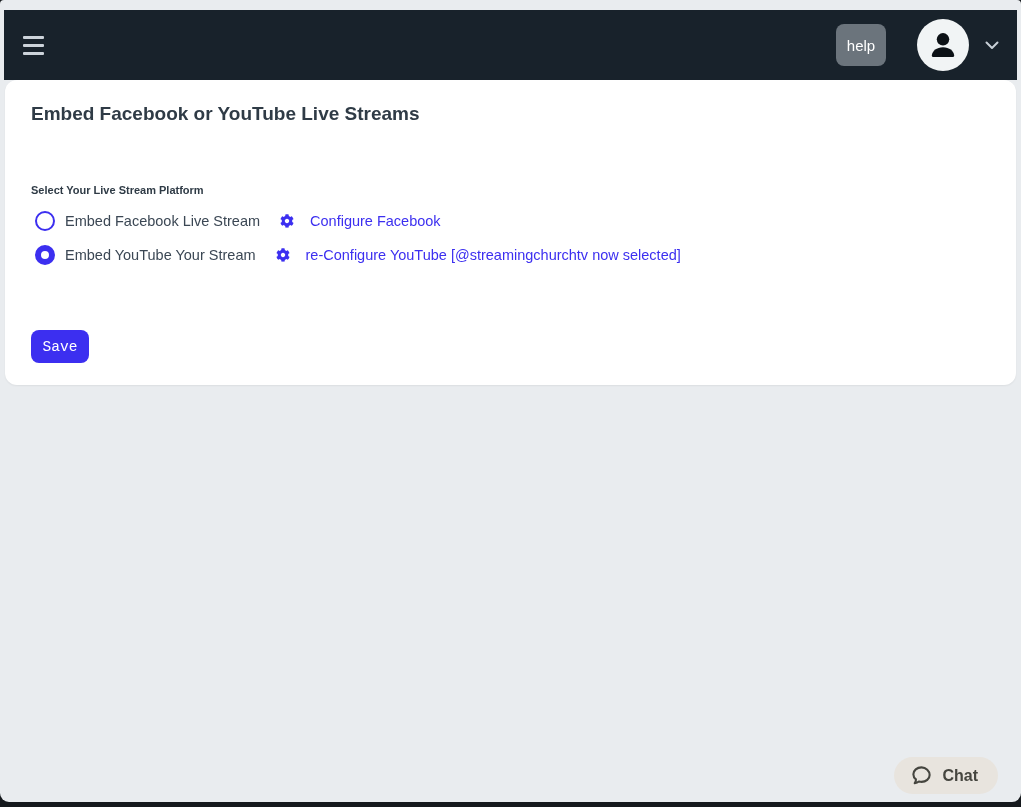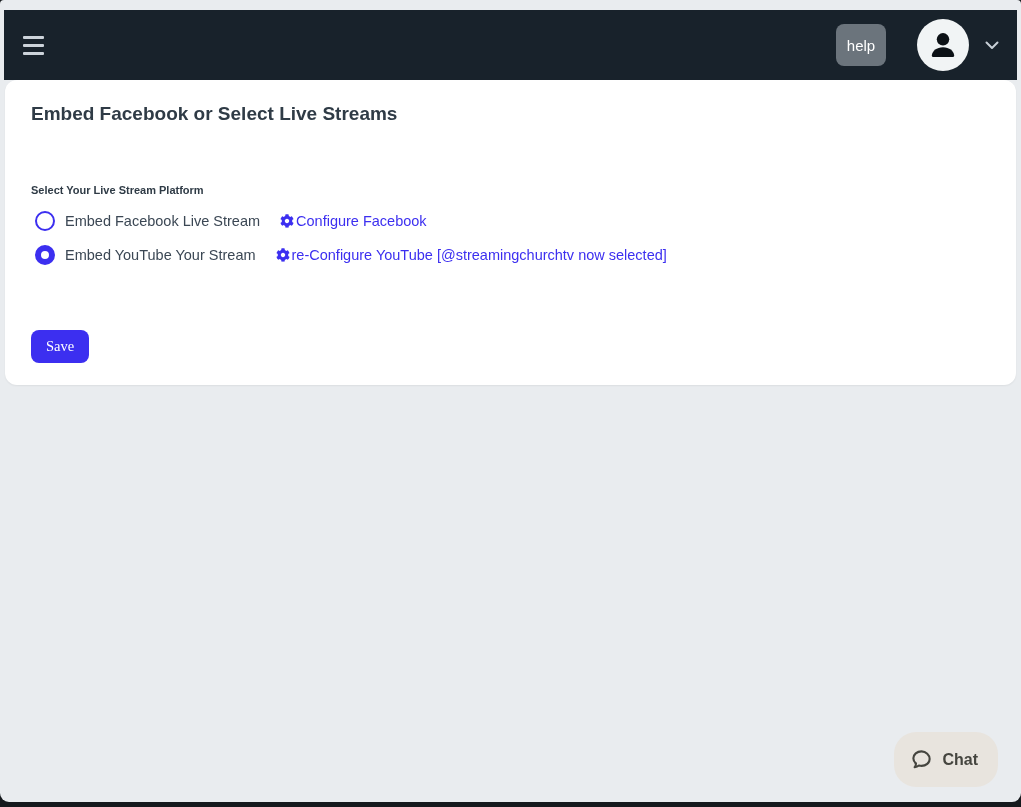--- a/index.html
+++ b/index.html
@@ -87,44 +87,44 @@
   .option-label {
     margin-left: 10px;
     font-size: 14.5px;
     color: #3b4754;
     text-align: right;
   }
   .option-link {
     margin-left: 20px;
     display: inline-flex;
     align-items: center;
-    gap: 2px;
+    gap: 16px;
     font-size: 14.5px;
     color: #3c2ff0;
     text-decoration: none;
     cursor: pointer;
   }
   .gear-icon { width: 14px; height: 14px; flex: 0 0 auto; }
   .save-btn {
     display: block;
     margin: 63px 0 0 6px;
     width: 58px; height: 33px;
     background: #3c2ff0;
     color: #ffffff;
     border: none;
     border-radius: 8px;
     font-size: 14.5px;
-    font-family: Liberation Serif, serif;
+    font-family: Liberation Mono, monospace;
     cursor: pointer;
   }
   
   .chat-btn {
     position: absolute;
-    right: 23px; bottom: 15px;
-    height: 55px;
+    right: 23px; bottom: 8px;
+    height: 37px;
     padding: 0 20px 0 16px;
     background: #e8e4de;
     border: none;
     border-radius: 22px;
     display: flex;
     align-items: center;
     gap: 9px;
     cursor: pointer;
     font-family: "Liberation Sans", sans-serif;
   }
@@ -154,21 +154,21 @@
       </svg>
     </div>
     <div class="chevron">
       <svg width="14" height="9" viewBox="0 0 14 9" fill="none" stroke="#c7cfd6" stroke-width="2" stroke-linecap="round" stroke-linejoin="round">
         <polyline points="1.5,1.5 7,7 12.5,1.5"></polyline>
       </svg>
     </div>
   </div>
 
   <div class="card">
-    <h1 class="card-title">Embed Facebook or Select Live Streams</h1>
+    <h1 class="card-title">Embed Facebook or YouTube Live Streams</h1>
 
     <div class="section-heading">Select Your Live Stream Platform</div>
 
     <div class="option-row">
       <span class="radio"></span>
       <span class="option-label">Embed Facebook Live Stream</span>
       <a class="option-link">
         <svg class="gear-icon" viewBox="0 0 512 512" fill="#3c2ff0">
           <path d="M487.4 315.7l-42.6-24.6c4.3-23.2 4.3-47 0-70.2l42.6-24.6c4.9-2.8 7.1-8.6 5.5-14-11.1-35.6-30-67.8-54.7-94.6-3.8-4.1-10-5.1-14.8-2.3L380.8 110c-17.9-15.4-38.5-27.3-60.8-35.1V25.8c0-5.6-3.9-10.5-9.4-11.7-36.7-8.2-74.3-7.8-109.2 0-5.5 1.2-9.4 6.1-9.4 11.7V75c-22.2 7.9-42.8 19.8-60.8 35.1L88.7 85.5c-4.9-2.8-11-1.9-14.8 2.3-24.7 26.7-43.6 58.9-54.7 94.6-1.7 5.4.6 11.2 5.5 14L67.3 221c-4.3 23.2-4.3 47 0 70.2l-42.6 24.6c-4.9 2.8-7.1 8.6-5.5 14 11.1 35.6 30 67.8 54.7 94.6 3.8 4.1 10 5.1 14.8 2.3l42.6-24.6c17.9 15.4 38.5 27.3 60.8 35.1v49.2c0 5.6 3.9 10.5 9.4 11.7 36.7 8.2 74.3 7.8 109.2 0 5.5-1.2 9.4-6.1 9.4-11.7v-49.2c22.2-7.9 42.8-19.8 60.8-35.1l42.6 24.6c4.9 2.8 11 1.9 14.8-2.3 24.7-26.7 43.6-58.9 54.7-94.6 1.5-5.5-.7-11.3-5.6-14.1zM256 336c-44.1 0-80-35.9-80-80s35.9-80 80-80 80 35.9 80 80-35.9 80-80 80z"></path>
         </svg>

